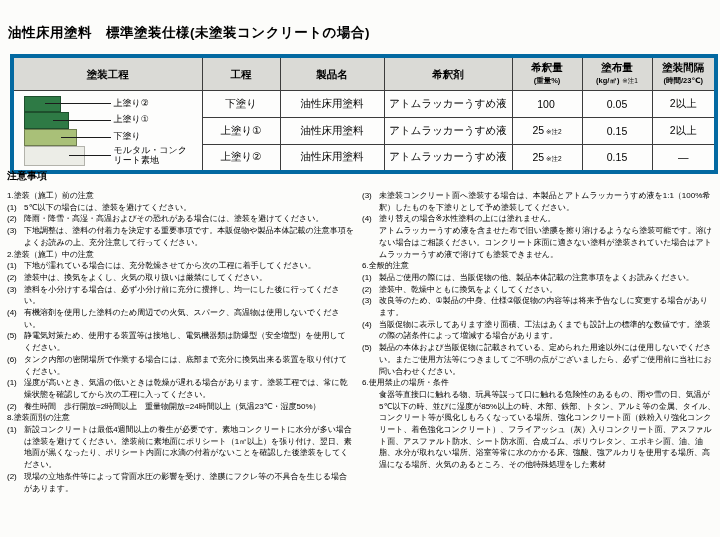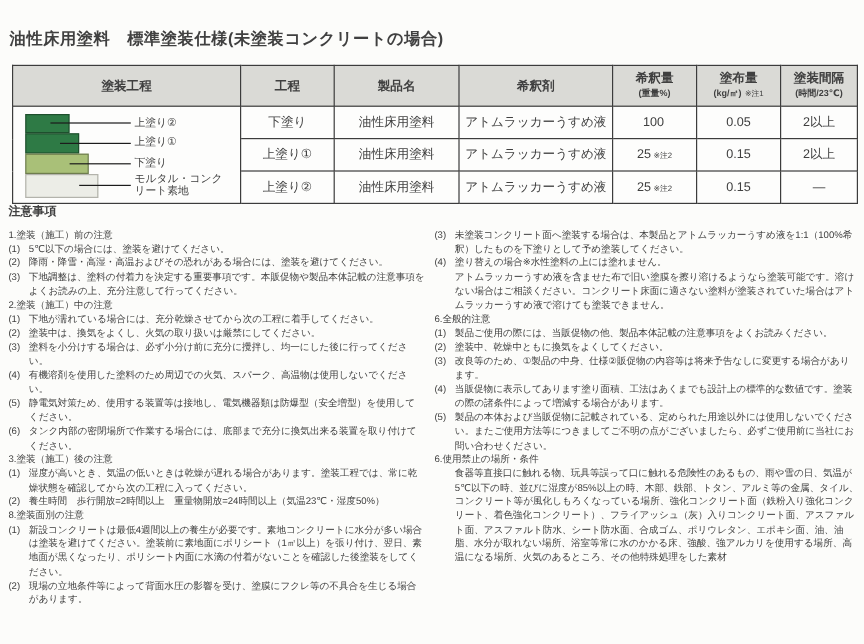--- a/index.html
+++ b/index.html
@@ -1,23 +1,23 @@
 <!DOCTYPE html>
 <html><head>
 <meta charset="utf-8">
 <style>
   * { margin:0; padding:0; box-sizing:border-box; }
   html,body { width:720px; height:537px; }
   body { background:#e9e9e6; font-family:"Liberation Sans","DejaVu Sans",sans-serif; }
-  .page { position:relative; width:720px; height:537px; background:#fcfcfa; overflow:hidden; color:#404040; }
+  .page { position:relative; width:720px; height:537px; background:#fcfcfa; overflow:hidden; color:#000000; }
 
   .doc-title { position:absolute; left:8px; top:24px; font-size:13.5px; font-weight:bold; letter-spacing:.5px; }
 
   
-  table.spec { position:absolute; left:10px; top:54px; width:704px; border-collapse:collapse; table-layout:fixed; border:1px solid #0369a1; }
+  table.spec { position:absolute; left:10px; top:54px; width:704px; border-collapse:collapse; table-layout:fixed; border:4px solid #0369a1; }
   table.spec td, table.spec th { border:1px solid #3c3c3c; text-align:center; vertical-align:middle; padding:0 2px; }
   table.spec th { background:#dadad6; font-weight:600; font-size:10.5px; height:34px; line-height:12px; }
   table.spec th .sub { font-size:7.5px; font-weight:700; }
   table.spec th .tiny-note { font-size:6.5px; font-weight:normal; }
   table.spec td { font-size:10.5px; height:27px; background:#fdfdfc; }
   td.num-cell .tiny-note { font-size:6.5px; margin-left:2px; }
 
   
   .diagram { padding:5px 6px 4px 8px; }
   .dg-row { display:flex; align-items:stretch; }
@@ -214,27 +214,20 @@
       </div>
 
       <div class="note-row">
 
         <div class="ni">
           <span class="nn">(6)</span>
           <span class="nx">タンク内部の密閉場所で作業する場合には、底部まで充分に換気出来る装置を取り付けてください。</span>
         </div>
       </div>
 
-      <div class="note-row">
-        <div class="nt">3.塗装（施工）後の注意</div>
-        <div class="ni">
-          <span class="nn"></span>
-          <span class="nx"></span>
-        </div>
-      </div>
 
       <div class="note-row">
 
         <div class="ni">
           <span class="nn">(1)</span>
           <span class="nx">湿度が高いとき、気温の低いときは乾燥が遅れる場合があります。塗装工程では、常に乾燥状態を確認してから次の工程に入ってください。</span>
         </div>
       </div>
 
       <div class="note-row">

